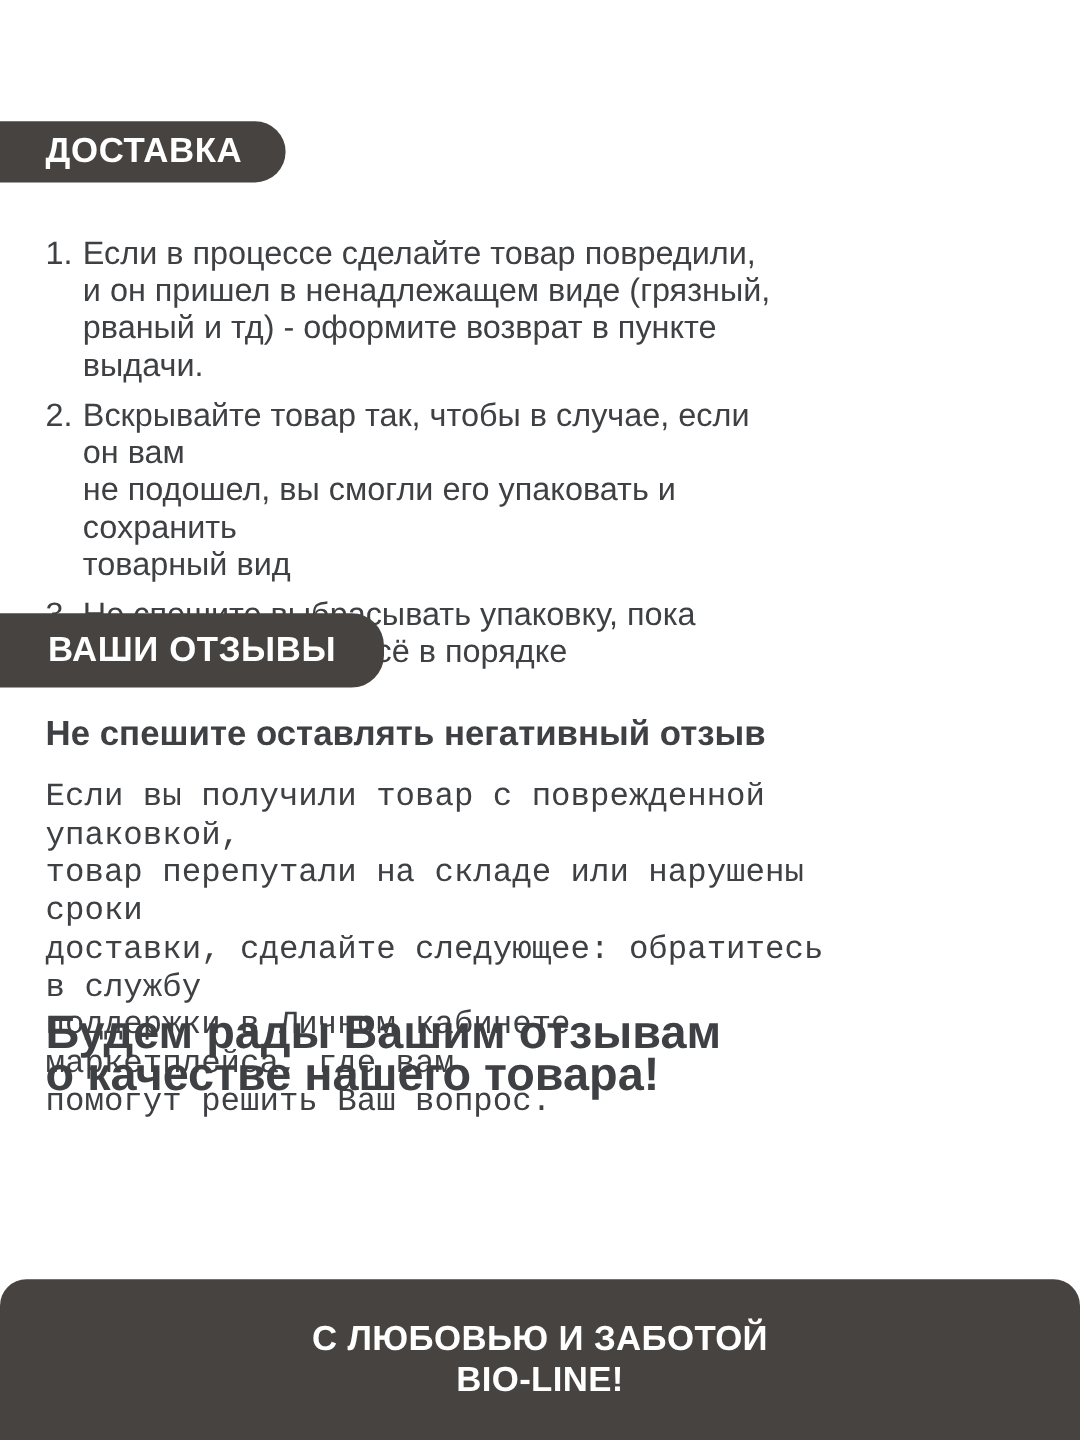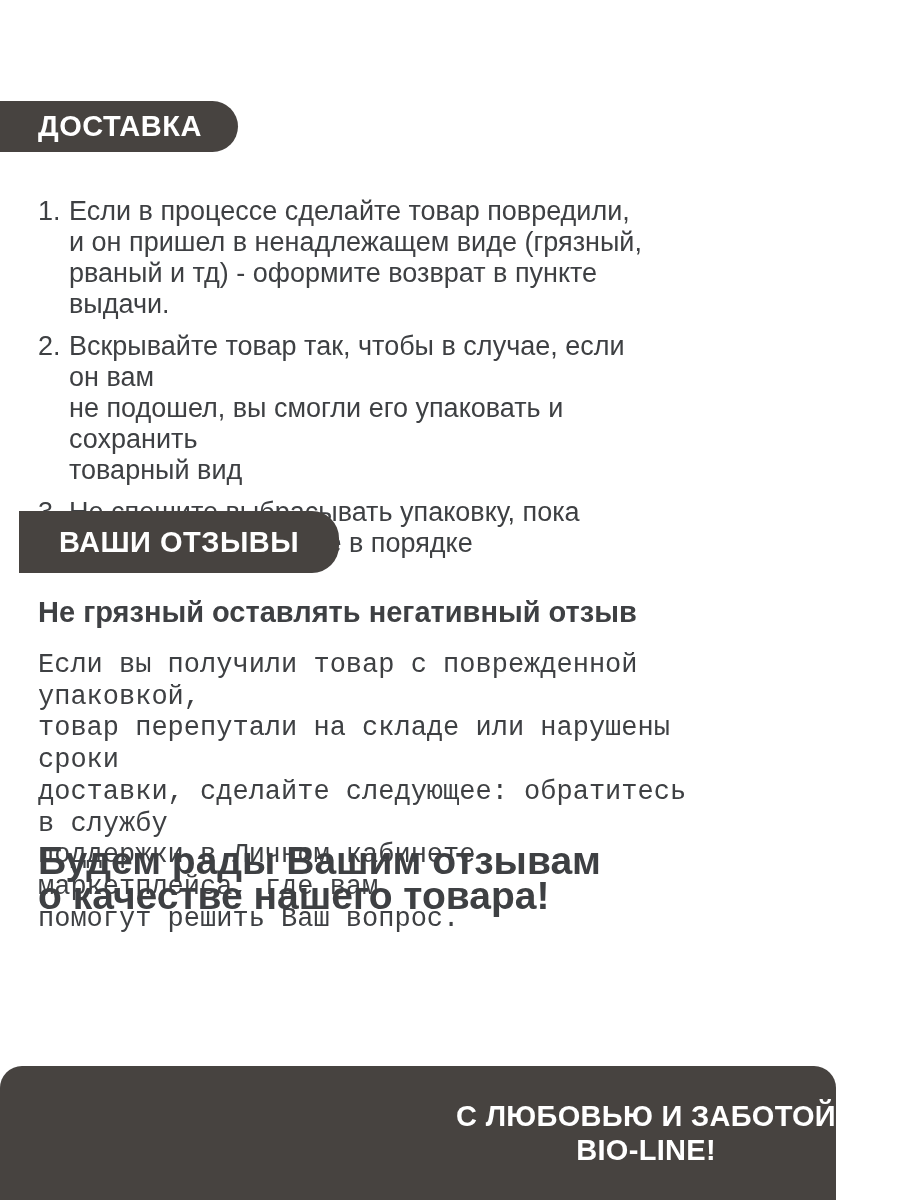--- a/index.html
+++ b/index.html
@@ -38,21 +38,20 @@
   .badge-delivery {
     top: 61px;
     height: 51px;
     padding: 0 36px 0 38px;
     margin-top: 40px;
   }
   .badge-reviews {
     top: 511px;
     height: 62px;
     padding: 0 40px 0 40px;
-    margin-left: 19px;
   }
   .heading {
     position: absolute;
     left: 38px;
     margin: 0;
     font-size: 29px;
     font-weight: bold;
     color: var(--text);
     white-space: pre-line;
   }
@@ -96,27 +95,27 @@
     margin: 0;
     font-size: 39px;
     font-weight: bold;
     line-height: 35px;
     white-space: pre-line;
   }
   .footer {
     position: absolute;
     top: 1066px;
     left: 0;
-    width: 836px;
+    width: 900px;
     height: 134px;
     background: var(--dark);
     border-radius: 22px 22px 0 0;
     display: flex;
     align-items: center;
-    justify-content: flex-end;
+    justify-content: center;
   }
   .footer-text {
     color: var(--badge-text);
     font-size: 29px;
     font-weight: bold;
     line-height: 34px;
     text-align: center;
     white-space: pre-line;
     letter-spacing: 0.3px;
   }
@@ -144,21 +143,21 @@
     </li>
     <li>
       <span class="num">3.</span>
       <span class="item-text">Не спешите выбрасывать упаковку, пока
 не убедитесь, что всё в порядке</span>
     </li>
   </ol>
 
   <div class="badge badge-reviews">ВАШИ ОТЗЫВЫ</div>
 
-  <h2 class="heading heading-reviews">Не грязный оставлять негативный отзыв</h2>
+  <h2 class="heading heading-reviews">Не спешите оставлять негативный отзыв</h2>
 
   <p class="paragraph">Если вы получили товар с поврежденной упаковкой,
 товар перепутали на складе или нарушены сроки
 доставки, сделайте следующее: обратитесь в службу
 поддержки в Личном кабинете маркетплейса, где вам
 помогут решить Ваш вопрос.</p>
 
   <p class="closing">Будем рады Вашим отзывам
 о качестве нашего товара!</p>
 

